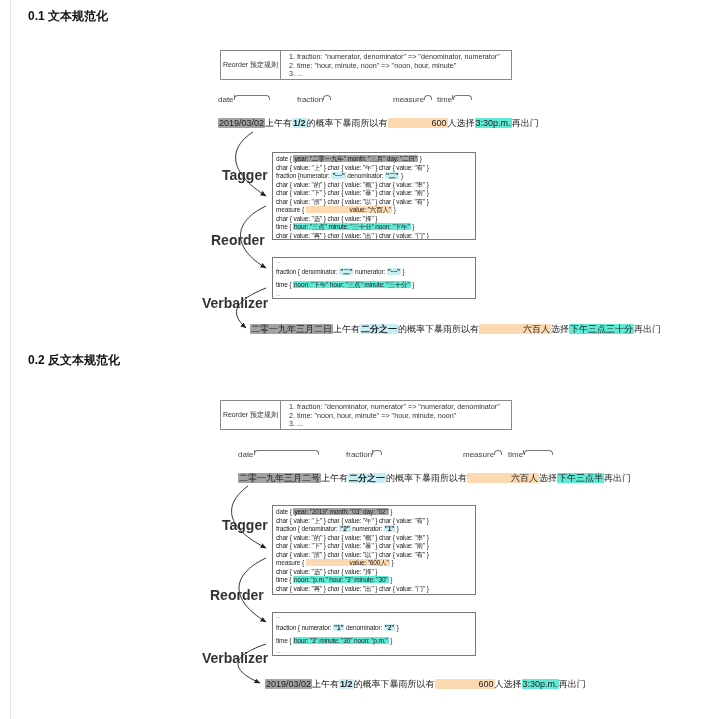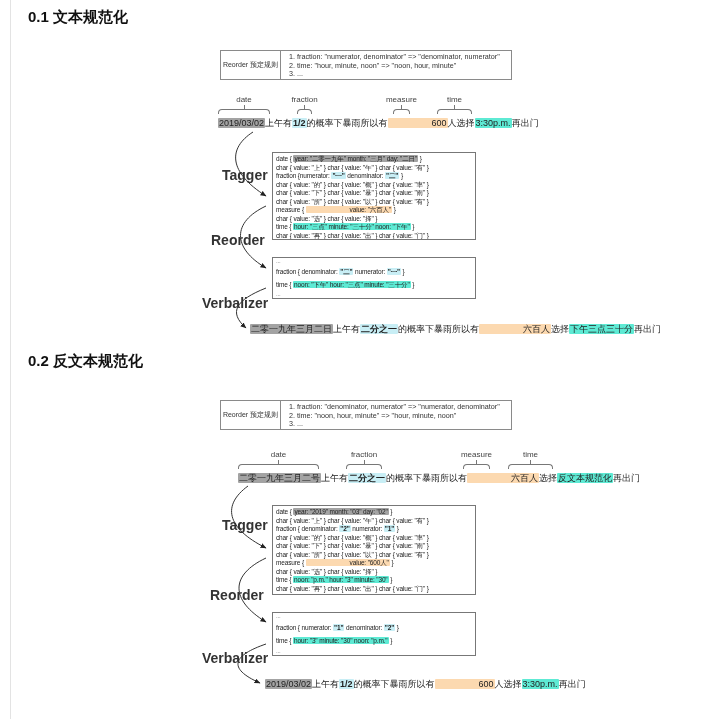--- a/index.html
+++ b/index.html
@@ -2,28 +2,28 @@
 <html><head>
 <meta charset="utf-8">
 <style>
   html,body{margin:0;padding:0;}
   body{
     width:701px;height:719px;position:relative;background:#fff;
     font-family:"Liberation Sans","DejaVu Sans",sans-serif;color:#222;
     overflow:hidden;
   }
   .page-edge{position:absolute;left:10px;top:0;width:1px;height:719px;background:#e3e3e3;}
-  .sec-title{position:absolute;font-size:15px;font-weight:bold;color:#111;white-space:nowrap;}
+  .sec-title{position:absolute;font-size:12px;font-weight:bold;color:#111;white-space:nowrap;}
   
   .rules{position:absolute;display:flex;border:1px solid #8a8a8a;background:#fff;width:292px;height:30px;box-sizing:border-box;}
   .rules-left{width:59px;flex:none;display:flex;align-items:center;justify-content:center;
     border-right:1px solid #8a8a8a;font-size:7px;color:#333;white-space:nowrap;}
   .rules-right{padding:2px 8px;font-size:7.2px;line-height:8.6px;color:#333;white-space:nowrap;}
   
-  .brace-group{position:absolute;display:flex;flex-direction:column;align-items:center;}
+  .brace-group{position:absolute;display:flex;flex-direction:row;align-items:flex-start;}
   .brace-label{font-size:8px;color:#444;line-height:10px;white-space:nowrap;}
   .brace-stem{width:1px;height:4px;background:#777;}
   .brace-cap{width:100%;height:5px;border:1px solid #777;border-bottom:none;
     border-radius:4px 4px 0 0;box-sizing:border-box;min-width:8px;}
   
   .sentence{position:absolute;font-size:9px;line-height:12px;white-space:nowrap;color:#222;}
   .hl{padding:0 1px;border-radius:1px;}
   .hl-green{background:#a3a3a3;}
   .hl-cyan{background:#c8eef5;font-weight:bold;}
   .hl-orange{background:#fcd9b0;padding-left:44px;}
@@ -131,21 +131,21 @@
   <div class="brace-label">measure</div>
   <div class="brace-stem"></div>
   <div class="brace-cap"></div>
 </div>
 <div class="brace-group" style="left:508px;top:450px;width:45px;">
   <div class="brace-label">time</div>
   <div class="brace-stem"></div>
   <div class="brace-cap"></div>
 </div>
 
-<div class="sentence" style="left:238px;top:472px;"><span class="hl hl-green">二零一九年三月二号</span><span>上午有</span><span class="hl hl-cyan">二分之一</span><span>的概率下暴雨所以有</span><span class="hl hl-orange">六百人</span><span>选择</span><span class="hl hl-pink">反文本规范化</span><span>再出门</span></div>
+<div class="sentence" style="left:238px;top:472px;"><span class="hl hl-green">二零一九年三月二号</span><span>上午有</span><span class="hl hl-cyan">二分之一</span><span>的概率下暴雨所以有</span><span class="hl hl-orange">六百人</span><span>选择</span><span class="hl hl-pink">下午三点半</span><span>再出门</span></div>
 
 <div class="stage" style="left:222px;top:517px;">Tagger</div>
 <div class="stage" style="left:210px;top:587px;">Reorder</div>
 <div class="stage" style="left:202px;top:650px;">Verbalizer</div>
 
 <div class="tag-box" style="left:272px;top:505px;height:90px;">
   <div><span>date { </span><span class="hl hl-green">year: "2019" month: "03" day: "02"</span><span> }</span></div>
   <div><span>char { value: "上" } char { value: "午" } char { value: "有" }</span></div>
   <div><span>fraction { denominator: </span><span class="hl hl-cyan">"2"</span><span> numerator: </span><span class="hl hl-cyan">"1"</span><span> }</span></div>
   <div><span>char { value: "的" } char { value: "概" } char { value: "率" }</span></div>

